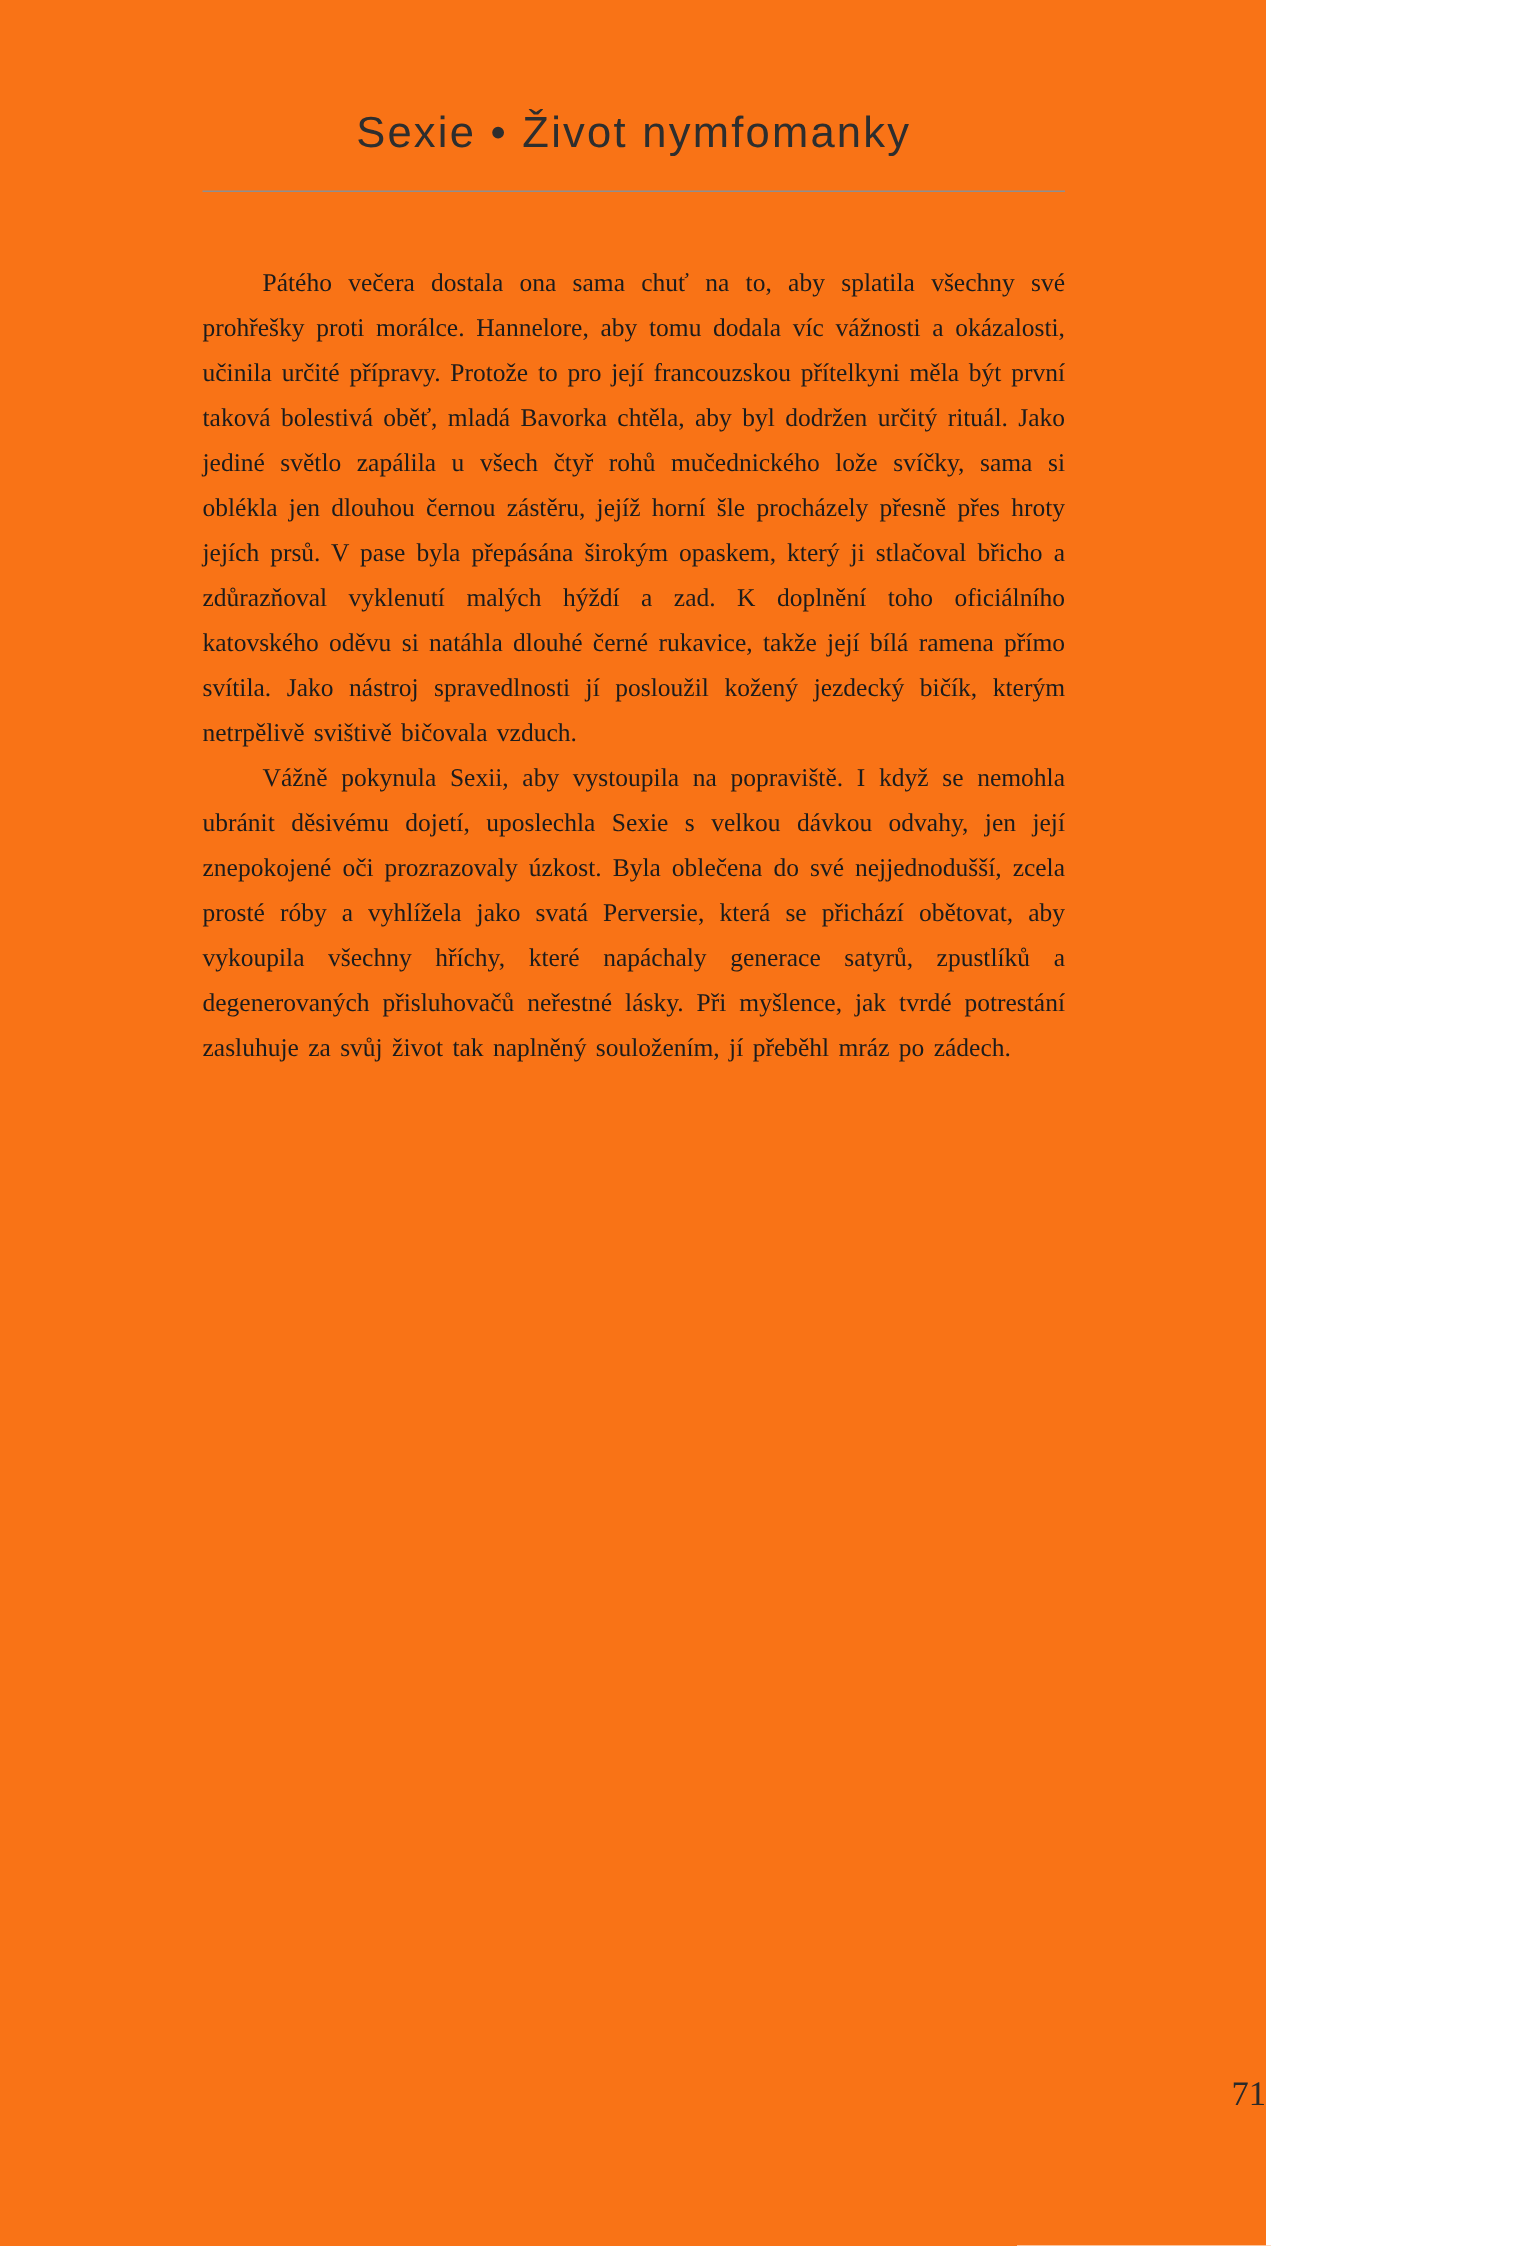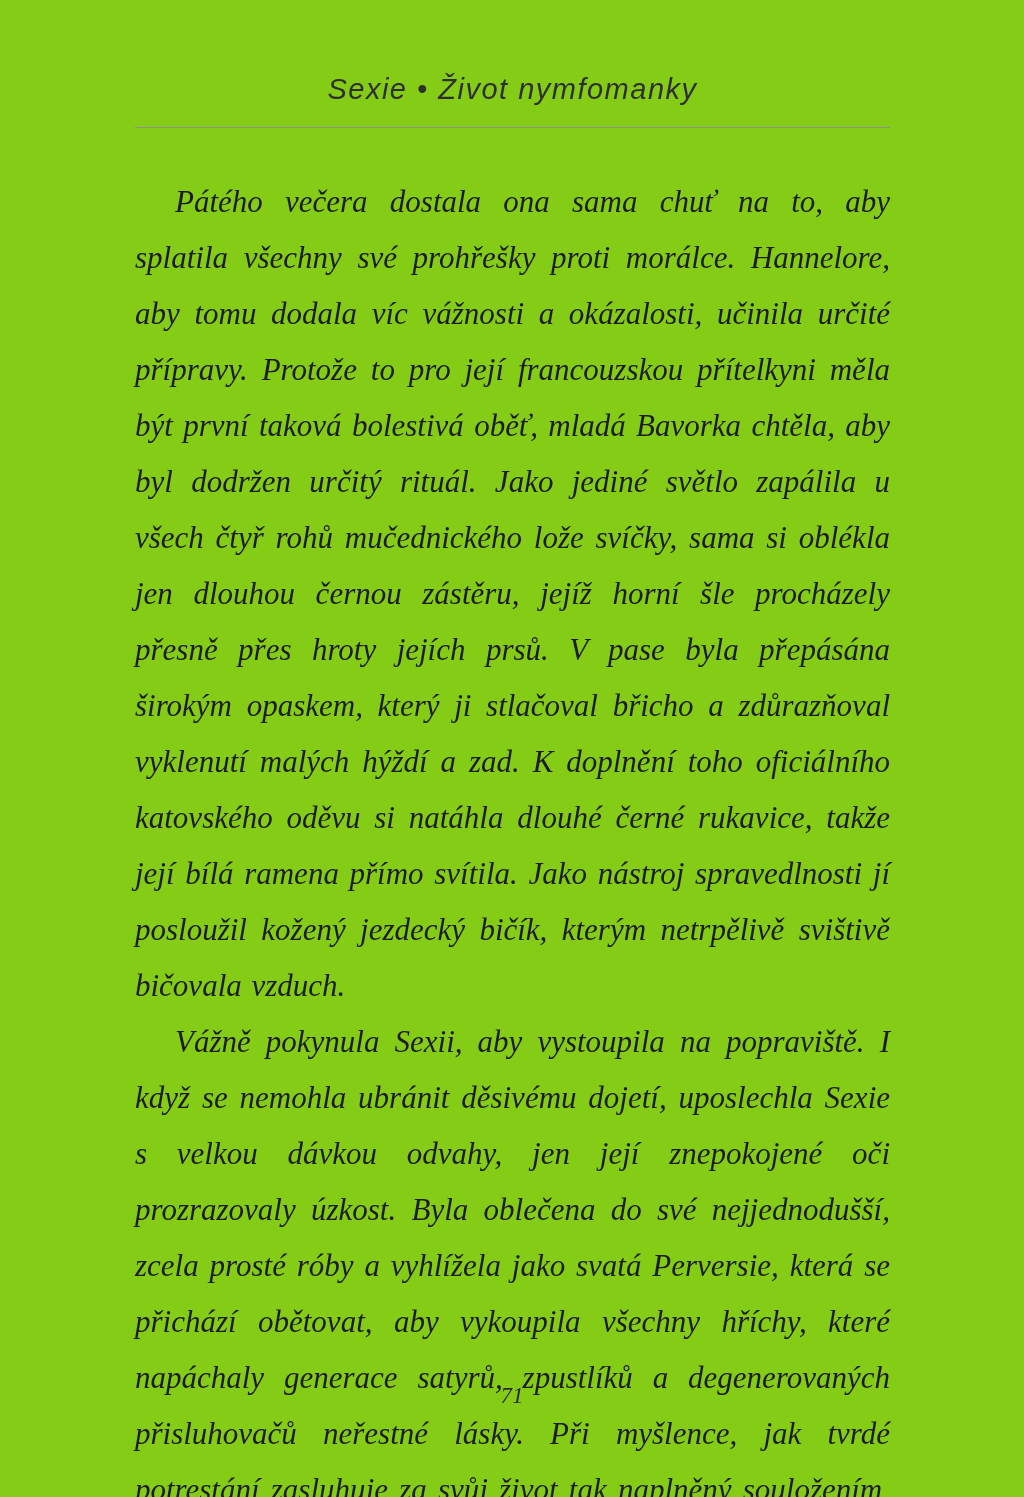--- a/index.html
+++ b/index.html
@@ -2,29 +2,28 @@
 <html><head>
   <meta charset="utf-8">
   <style>
     html, body {
       margin: 0;
       padding: 0;
       background: #ffffff;
     }
     .page {
       position: relative;
-      width: 1024px;
+      width: 844px;
       height: 1497px;
-      background: #84cc16;
+      background: #f97316;
       box-sizing: border-box;
       padding: 72px 134px 0 135px;
       font-family: "Liberation Serif", serif;
       color: #1c1c1c;
       overflow: hidden;
-      font-style: italic;
     }
     .running-header {
       text-align: center;
       font-family: "Liberation Sans", sans-serif;
       font-weight: 400;
       font-size: 29px;
       letter-spacing: 1.5px;
       color: #2e2e2e;
       line-height: 1.2;
     }
@@ -32,33 +31,33 @@
       border: none;
       border-top: 1px solid #8f8f8f;
       margin: 20px 0 0 0;
       height: 0;
     }
     .body-text {
       margin-top: 46px;
     }
     .body-text p {
       margin: 0;
-      font-size: 31px;
-      line-height: 56px;
+      font-size: 17px;
+      line-height: 30px;
       text-align: justify;
       text-indent: 40px;
       color: #1c1c1c;
       word-spacing: 2px;
     }
     .page-number {
       position: absolute;
       left: 0;
       right: 0;
       bottom: 88px;
-      text-align: center;
+      text-align: right;
       font-family: "Liberation Serif", serif;
       font-size: 23px;
       color: #2a2a2a;
     }
   </style>
 </head>
 <body>
 
 <div class="page">
   <div class="running-header">Sexie • Život nymfomanky</div>

